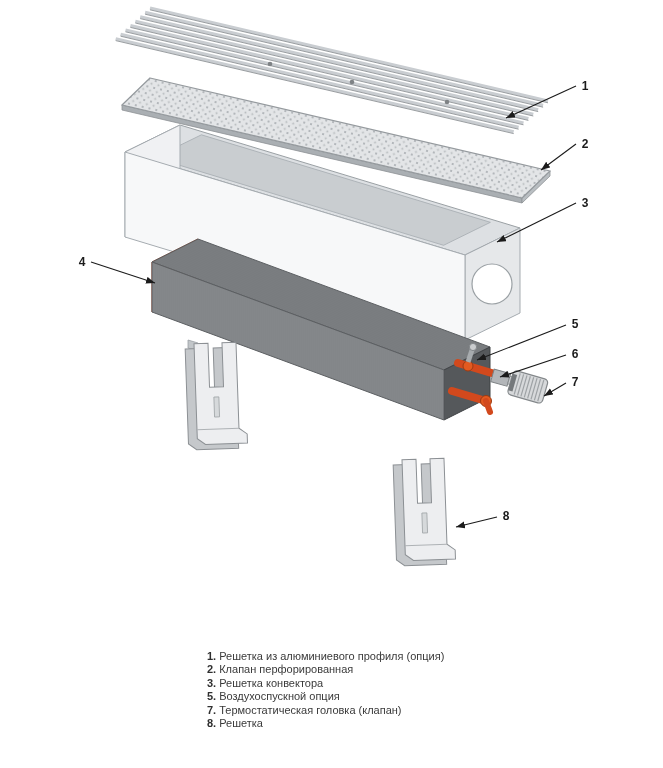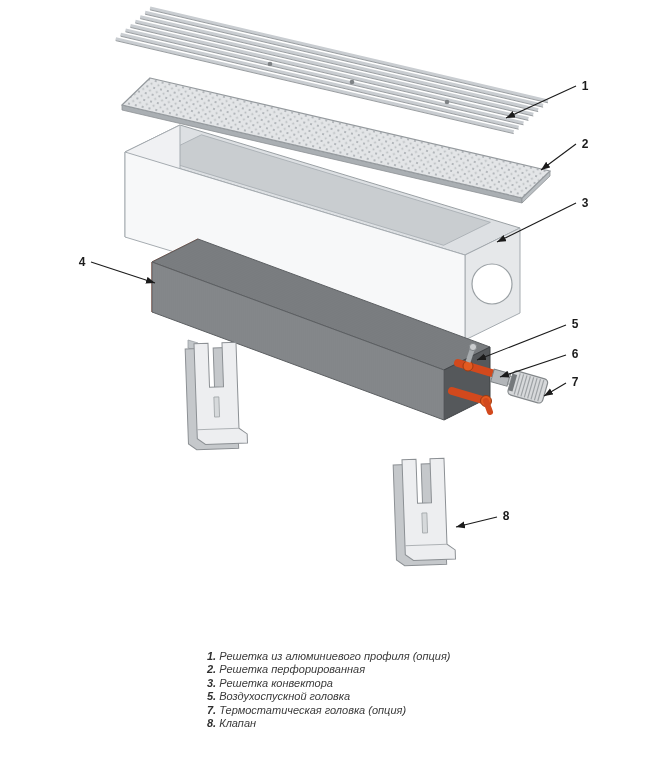--- a/index.html
+++ b/index.html
@@ -4,21 +4,21 @@
 <style>
   html,body{margin:0;padding:0;background:#ffffff;}
   .stage{
     position:relative;width:663px;height:768px;background:#ffffff;
     font-family:"Liberation Sans", sans-serif;overflow:hidden;
   }
   .stage svg{position:absolute;left:0;top:0;}
   .callout-num{font:bold 12px "Liberation Sans", sans-serif;fill:#1b1b1b;}
   .legend{
     position:absolute;left:207px;top:650px;width:330px;
-    font-size:11px;line-height:13.4px;color:#3a3a3a;font-style:italic;
+    font-size:11px;line-height:13.4px;color:#3a3a3a;
   }
   .legend-row{white-space:nowrap;}
   .legend-row .ln{font-weight:bold;color:#2f2f2f;margin-right:3px;}
 </style>
 </head>
 <body>
 
 <div class="stage">
   <svg width="663" height="640" viewBox="0 0 663 640">
     <defs>
@@ -162,19 +162,19 @@
       <text class="callout-num" x="82" y="266">4</text>
       <text class="callout-num" x="575" y="328">5</text>
       <text class="callout-num" x="575" y="358">6</text>
       <text class="callout-num" x="575" y="386">7</text>
       <text class="callout-num" x="506" y="520">8</text>
     </g>
   </svg>
 
   <div class="legend">
     <div class="legend-row"><span class="ln">1.</span><span>Решетка из алюминиевого профиля (опция)</span></div>
-    <div class="legend-row"><span class="ln">2.</span><span>Решетка перфорированная</span></div>
+    <div class="legend-row"><span class="ln">2.</span><span>Клапан перфорированная</span></div>
     <div class="legend-row"><span class="ln">3.</span><span>Решетка конвектора</span></div>
-    <div class="legend-row"><span class="ln">5.</span><span>Воздухоспускной головка</span></div>
-    <div class="legend-row"><span class="ln">7.</span><span>Термостатическая головка (опция)</span></div>
-    <div class="legend-row"><span class="ln">8.</span><span>Клапан</span></div>
+    <div class="legend-row"><span class="ln">5.</span><span>Воздухоспускной опция</span></div>
+    <div class="legend-row"><span class="ln">7.</span><span>Термостатическая головка (клапан)</span></div>
+    <div class="legend-row"><span class="ln">8.</span><span>Решетка</span></div>
   </div>
 </div>
 
 </body></html>

